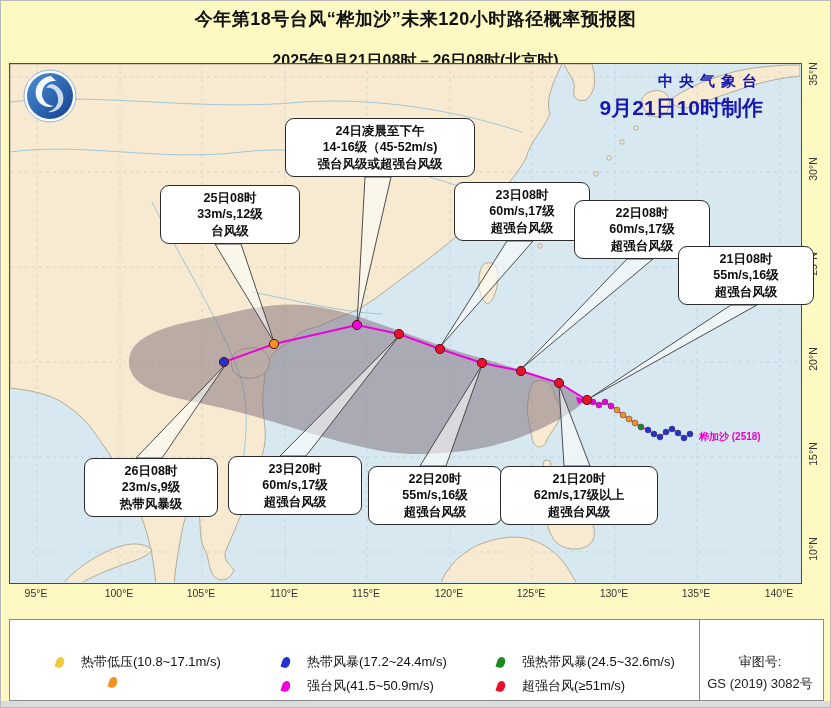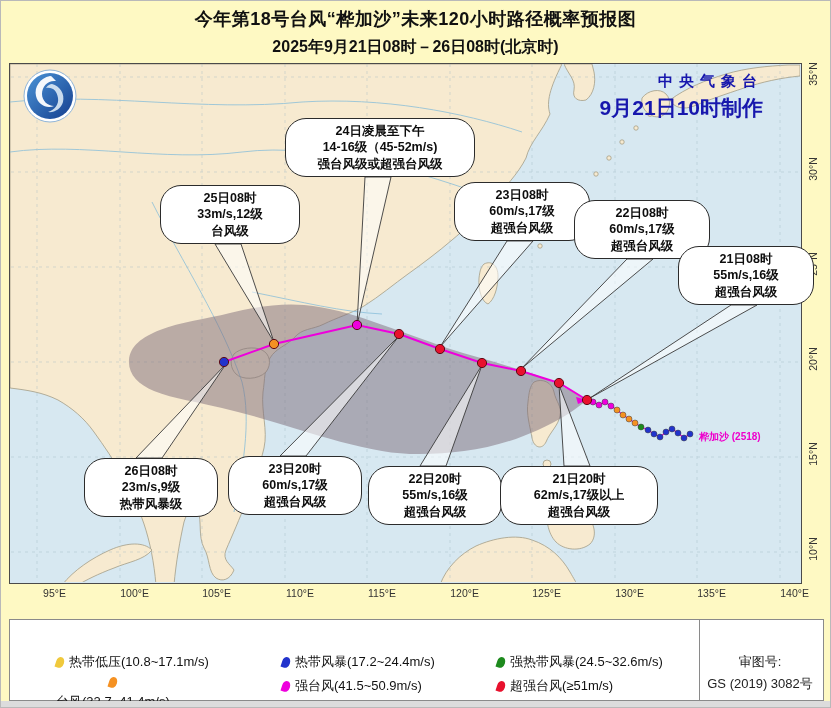--- a/index.html
+++ b/index.html
@@ -1,41 +1,41 @@
 <!DOCTYPE html>
 <html><head>
 <meta charset="utf-8">
 <style>
   html,body{margin:0;padding:0;background:#fff;}
   .page{position:relative;width:831px;height:708px;background:#fef9c3;border:1px solid #b9b9b9;
         box-sizing:border-box;overflow:hidden;font-family:"Liberation Sans",sans-serif;color:#111;}
   .title-block{position:absolute;left:0;top:6px;width:100%;text-align:center;}
   .title-line1{font-size:18px;font-weight:700;letter-spacing:.5px;}
-  .title-line2{font-size:16px;font-weight:700;margin-top:6px;text-align:center;}
+  .title-line2{font-size:16px;font-weight:700;margin-top:20px;text-align:center;}
   .map-frame{position:absolute;left:8px;top:62px;width:793px;height:521px;
              border:1.5px solid #4a4a4a;box-sizing:border-box;background:#d7e8f1;}
   .map-frame svg{position:absolute;left:0;top:0;}
   .credit{position:absolute;right:38px;top:8px;text-align:right;color:#1717ad;font-weight:700;z-index:5;}
   .credit-agency{font-size:15px;letter-spacing:6px;}
   .credit-issued{font-size:21px;margin-top:3px;}
   .logo{position:absolute;left:12px;top:4px;width:56px;height:56px;z-index:5;}
-  .callout{position:absolute;z-index:6;background:#fff;border:1.6px solid #2b2b2b;border-radius:21px;
+  .callout{position:absolute;z-index:6;background:#fff;border:1.6px solid #2b2b2b;border-radius:9px;
            padding:4px 5px;text-align:center;font-weight:700;font-size:12.5px;line-height:1.3;color:#0d0d0d;}
   .storm-label{position:absolute;z-index:6;color:#ee00cc;font-weight:700;font-size:10px;white-space:nowrap;}
-  .lon-label{position:absolute;top:586px;width:60px;text-align:right;font-size:10.5px;color:#333;}
+  .lon-label{position:absolute;top:586px;width:60px;text-align:center;font-size:10.5px;color:#333;}
   .lat-label{position:absolute;left:792px;width:40px;text-align:center;font-size:10.5px;color:#333;
              transform:rotate(-90deg);}
   .legend-box{position:absolute;left:8px;top:618px;width:815px;height:82px;border:1px solid #8a8a8a;
               box-sizing:border-box;background:#fff;font-size:13px;}
   .legend-divider{position:absolute;left:689px;top:0;width:1px;height:100%;background:#8a8a8a;}
   .legend-row1{position:absolute;left:10px;top:7px;display:flex;align-items:center;gap:6px;width:675px;}
   .legend-heading{font-weight:700;font-size:14px;}
   .legend-cone{width:26px;height:13px;flex:0 0 auto;}
   .legend-note{font-size:12.5px;}
-  .legend-item{position:absolute;display:flex;align-items:center;gap:5px;font-size:13px;}
+  .legend-item{position:absolute;display:flex;align-items:center;gap:17px;font-size:13px;}
   .tz-icon{width:8px;height:11px;border-radius:50% 50% 55% 0;transform:rotate(18deg);flex:0 0 auto;}
   .review-box{position:absolute;left:700px;top:650px;width:118px;font-size:13px;color:#222;line-height:1.7;text-align:center;}
   .bottom-strip{position:absolute;left:0;bottom:0;width:100%;height:6px;background:#dcdcdc;}
 </style>
 </head>
 <body>
 
 <div class="page">
 
   <div class="title-block">

